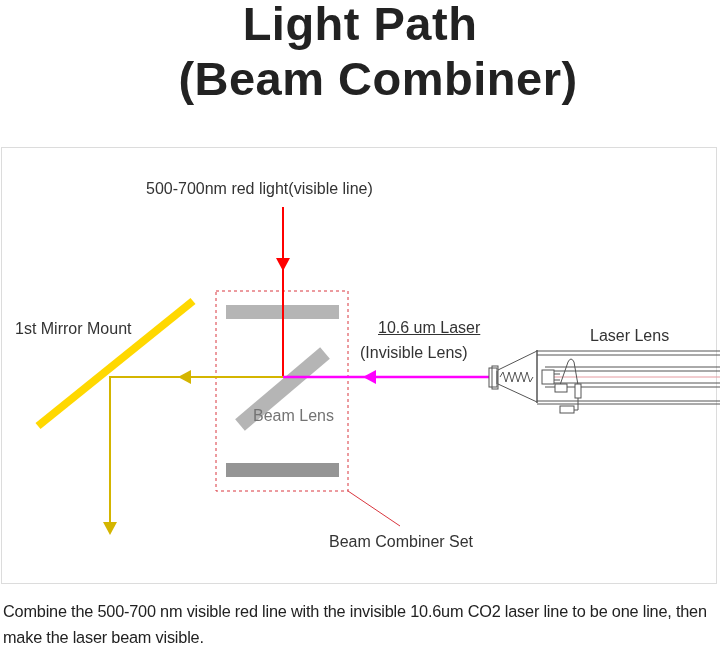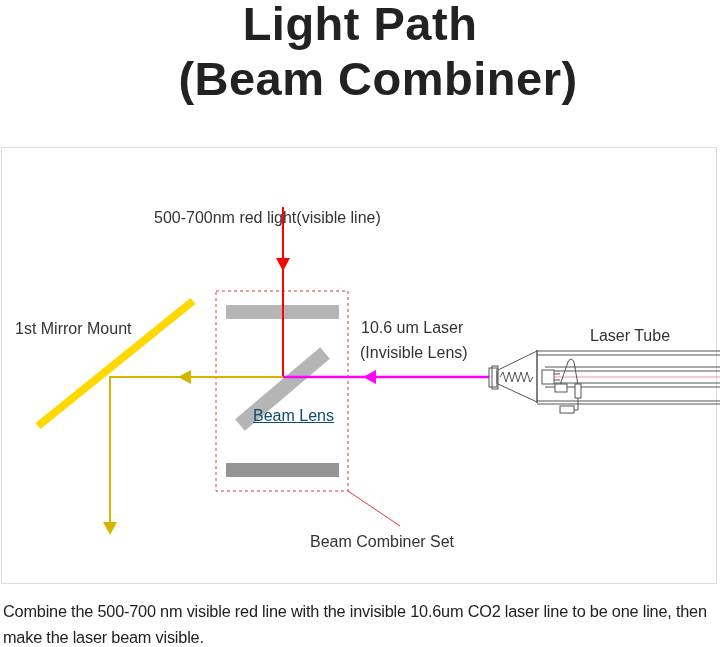--- a/index.html
+++ b/index.html
@@ -13,21 +13,21 @@
   .title .line2 { position: absolute; left: 0; width: 692px; top: 53px; padding-left: 32px; }
   .frame {
     position: absolute; left: 1px; top: 147px; width: 716px; height: 437px;
     border: 1px solid #dcdcdc; box-sizing: border-box; background: #fff;
   }
   svg.diagram { position: absolute; left: 0; top: 0; }
   .lbl {
     position: absolute; font-family: "Liberation Sans", sans-serif;
     font-size: 16px; color: #333333; white-space: nowrap; line-height: 20px;
   }
-  .lbl.red { color: #0c4a6e; text-decoration: underline; }
+  .lbl.red { color: #737373; }
   .caption {
     position: absolute; left: 3px; top: 598px; width: 716px;
     font-family: "Liberation Sans", sans-serif; font-size: 16.3px;
     line-height: 26px; color: #222222; letter-spacing: -0.2px;
   }
 </style>
 </head>
 <body>
 
 <div class="title">
@@ -95,21 +95,21 @@
     <line x1="554" y1="380" x2="560" y2="380"></line>
 
     <path d="M560,385 L568,362 Q571,356 574,362 L578,385"></path>
     <rect x="555" y="384" width="12" height="8" fill="#ffffff"></rect>
     <rect x="575" y="384" width="6" height="14" fill="#ffffff"></rect>
     <path d="M578,398 L578,410 L562,410"></path>
     <rect x="560" y="406" width="14" height="7" fill="#ffffff"></rect>
   </g>
 </svg>
 
-<div class="lbl" style="left:154px; top:179px;margin-top:29px;">500-700nm red light(visible line)</div>
+<div class="lbl" style="left:146px; top:179px;">500-700nm red light(visible line)</div>
 <div class="lbl" style="left:15px; top:319px;">1st Mirror Mount</div>
-<div class="lbl" style="left:361px; top:318px;">10.6 um Laser</div>
+<div class="lbl" style="left:378px; top:318px;text-decoration:underline;">10.6 um Laser</div>
 <div class="lbl" style="left:360px; top:343px;">(Invisible Lens)</div>
-<div class="lbl" style="left:590px; top:326px;">Laser Tube</div>
+<div class="lbl" style="left:590px; top:326px;">Laser Lens</div>
 <div class="lbl red" style="left:253px; top:406px;">Beam Lens</div>
-<div class="lbl" style="left:310px; top:532px;">Beam Combiner Set</div>
+<div class="lbl" style="left:329px; top:532px;">Beam Combiner Set</div>
 
 <div class="caption">Combine the 500-700 nm visible red line with the invisible 10.6um CO2 laser line to be one line, then make the laser beam visible.</div>
 
 </body></html>

